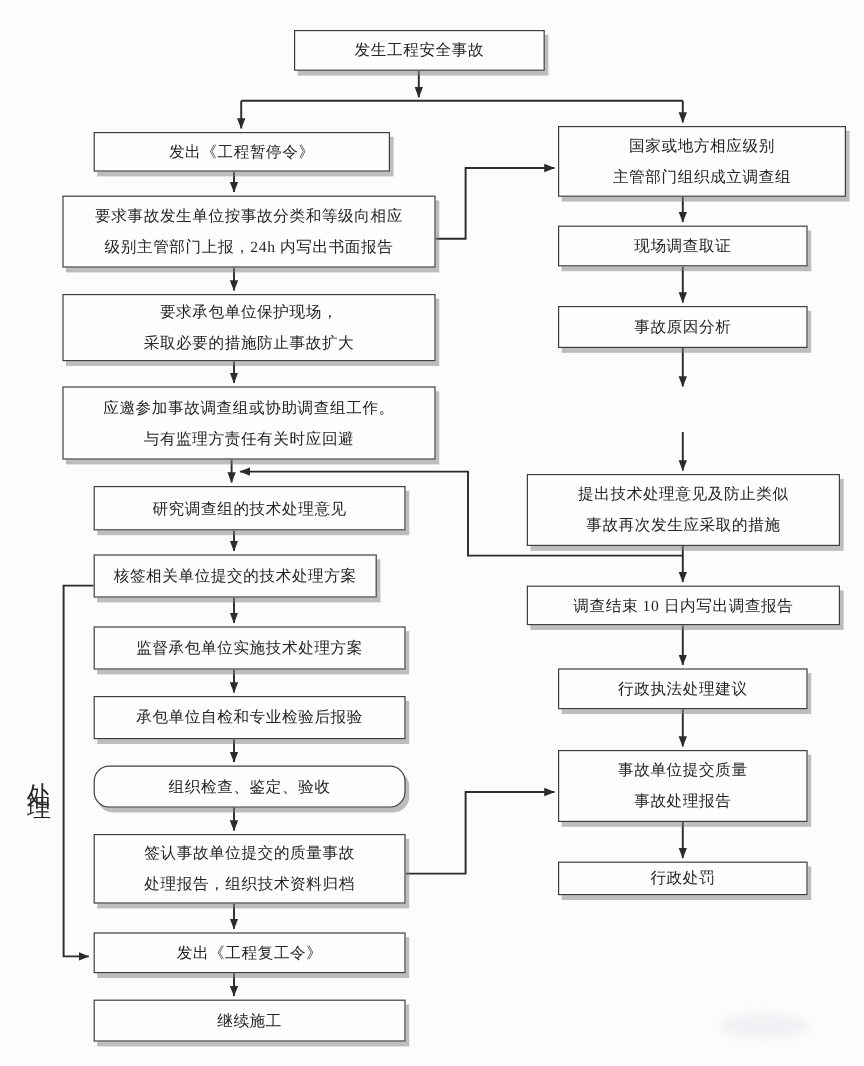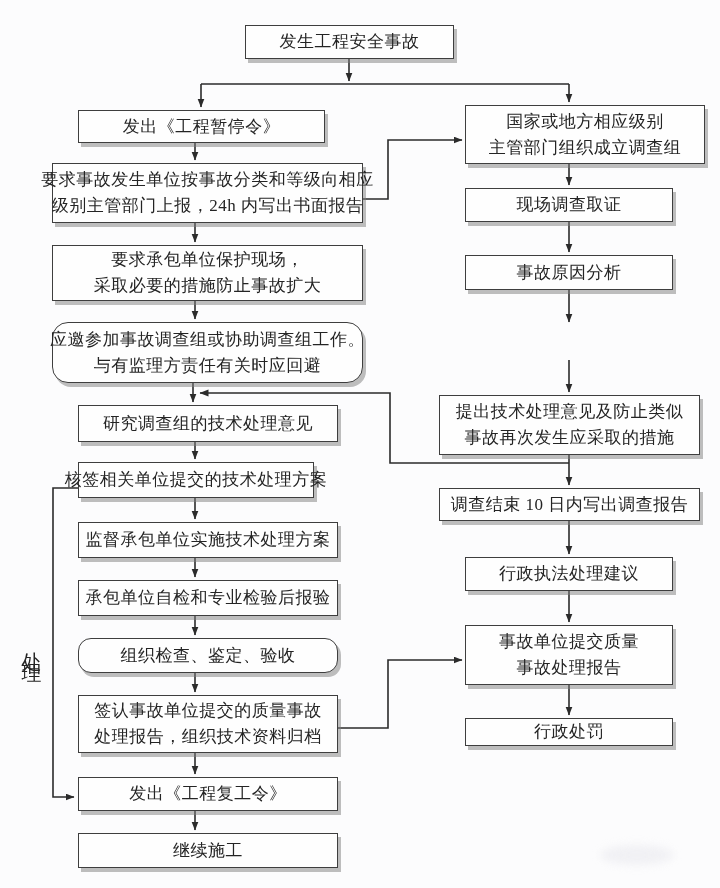--- a/index.html
+++ b/index.html
@@ -12,21 +12,21 @@
     font-family:"Liberation Serif","DejaVu Serif",serif; overflow:hidden;
   }
   #edges{position:absolute;left:0;top:0;width:720px;height:888px;}
   .edge{fill:none;stroke:var(--line);stroke-width:1.6px;}
   #arrow path{fill:var(--line);}
   .node{
     position:absolute; box-sizing:border-box; background:var(--boxbg);
     border:1.6px solid var(--border);
     box-shadow:3px 4px 0 var(--shadow);
     display:flex; flex-direction:column; justify-content:center; align-items:center;
-    color:var(--text); font-size:17px; line-height:26px; text-align:center;
+    color:var(--text); font-size:13px; line-height:26px; text-align:center;
     letter-spacing:.5px; white-space:nowrap;
   }
   .nline{pointer-events:none;}
   #side-label{
     position:absolute; left:16px; top:636px; width:30px;
     writing-mode:vertical-rl; text-orientation:upright;
     font-size:20px; letter-spacing:12px; color:var(--text);
   }
   #watermark{
     position:absolute; left:600px; top:845px; width:74px; height:20px;
@@ -80,21 +80,21 @@
       <div class="nline">发出《工程暂停令》</div>
     </div>
     <div class="node" style="left: 52px; top: 163px; width: 311px; height: 60px;">
       <div class="nline">要求事故发生单位按事故分类和等级向相应</div>
       <div class="nline">级别主管部门上报，24h 内写出书面报告</div>
     </div>
     <div class="node" style="left: 52px; top: 245px; width: 311px; height: 56px;">
       <div class="nline">要求承包单位保护现场，</div>
       <div class="nline">采取必要的措施防止事故扩大</div>
     </div>
-    <div class="node" style="left: 52px; top: 322px; width: 311px; height: 61px; border-radius: 16px;">
+    <div class="node" style="left: 52px; top: 322px; width: 311px; height: 61px;">
       <div class="nline">应邀参加事故调查组或协助调查组工作。</div>
       <div class="nline">与有监理方责任有关时应回避</div>
     </div>
     <div class="node" style="left: 78px; top: 405px; width: 260px; height: 37px;">
       <div class="nline">研究调查组的技术处理意见</div>
     </div>
     <div class="node" style="left: 78px; top: 462px; width: 236px; height: 36px;">
       <div class="nline">核签相关单位提交的技术处理方案</div>
     </div>
     <div class="node" style="left: 78px; top: 522px; width: 260px; height: 36px;">

